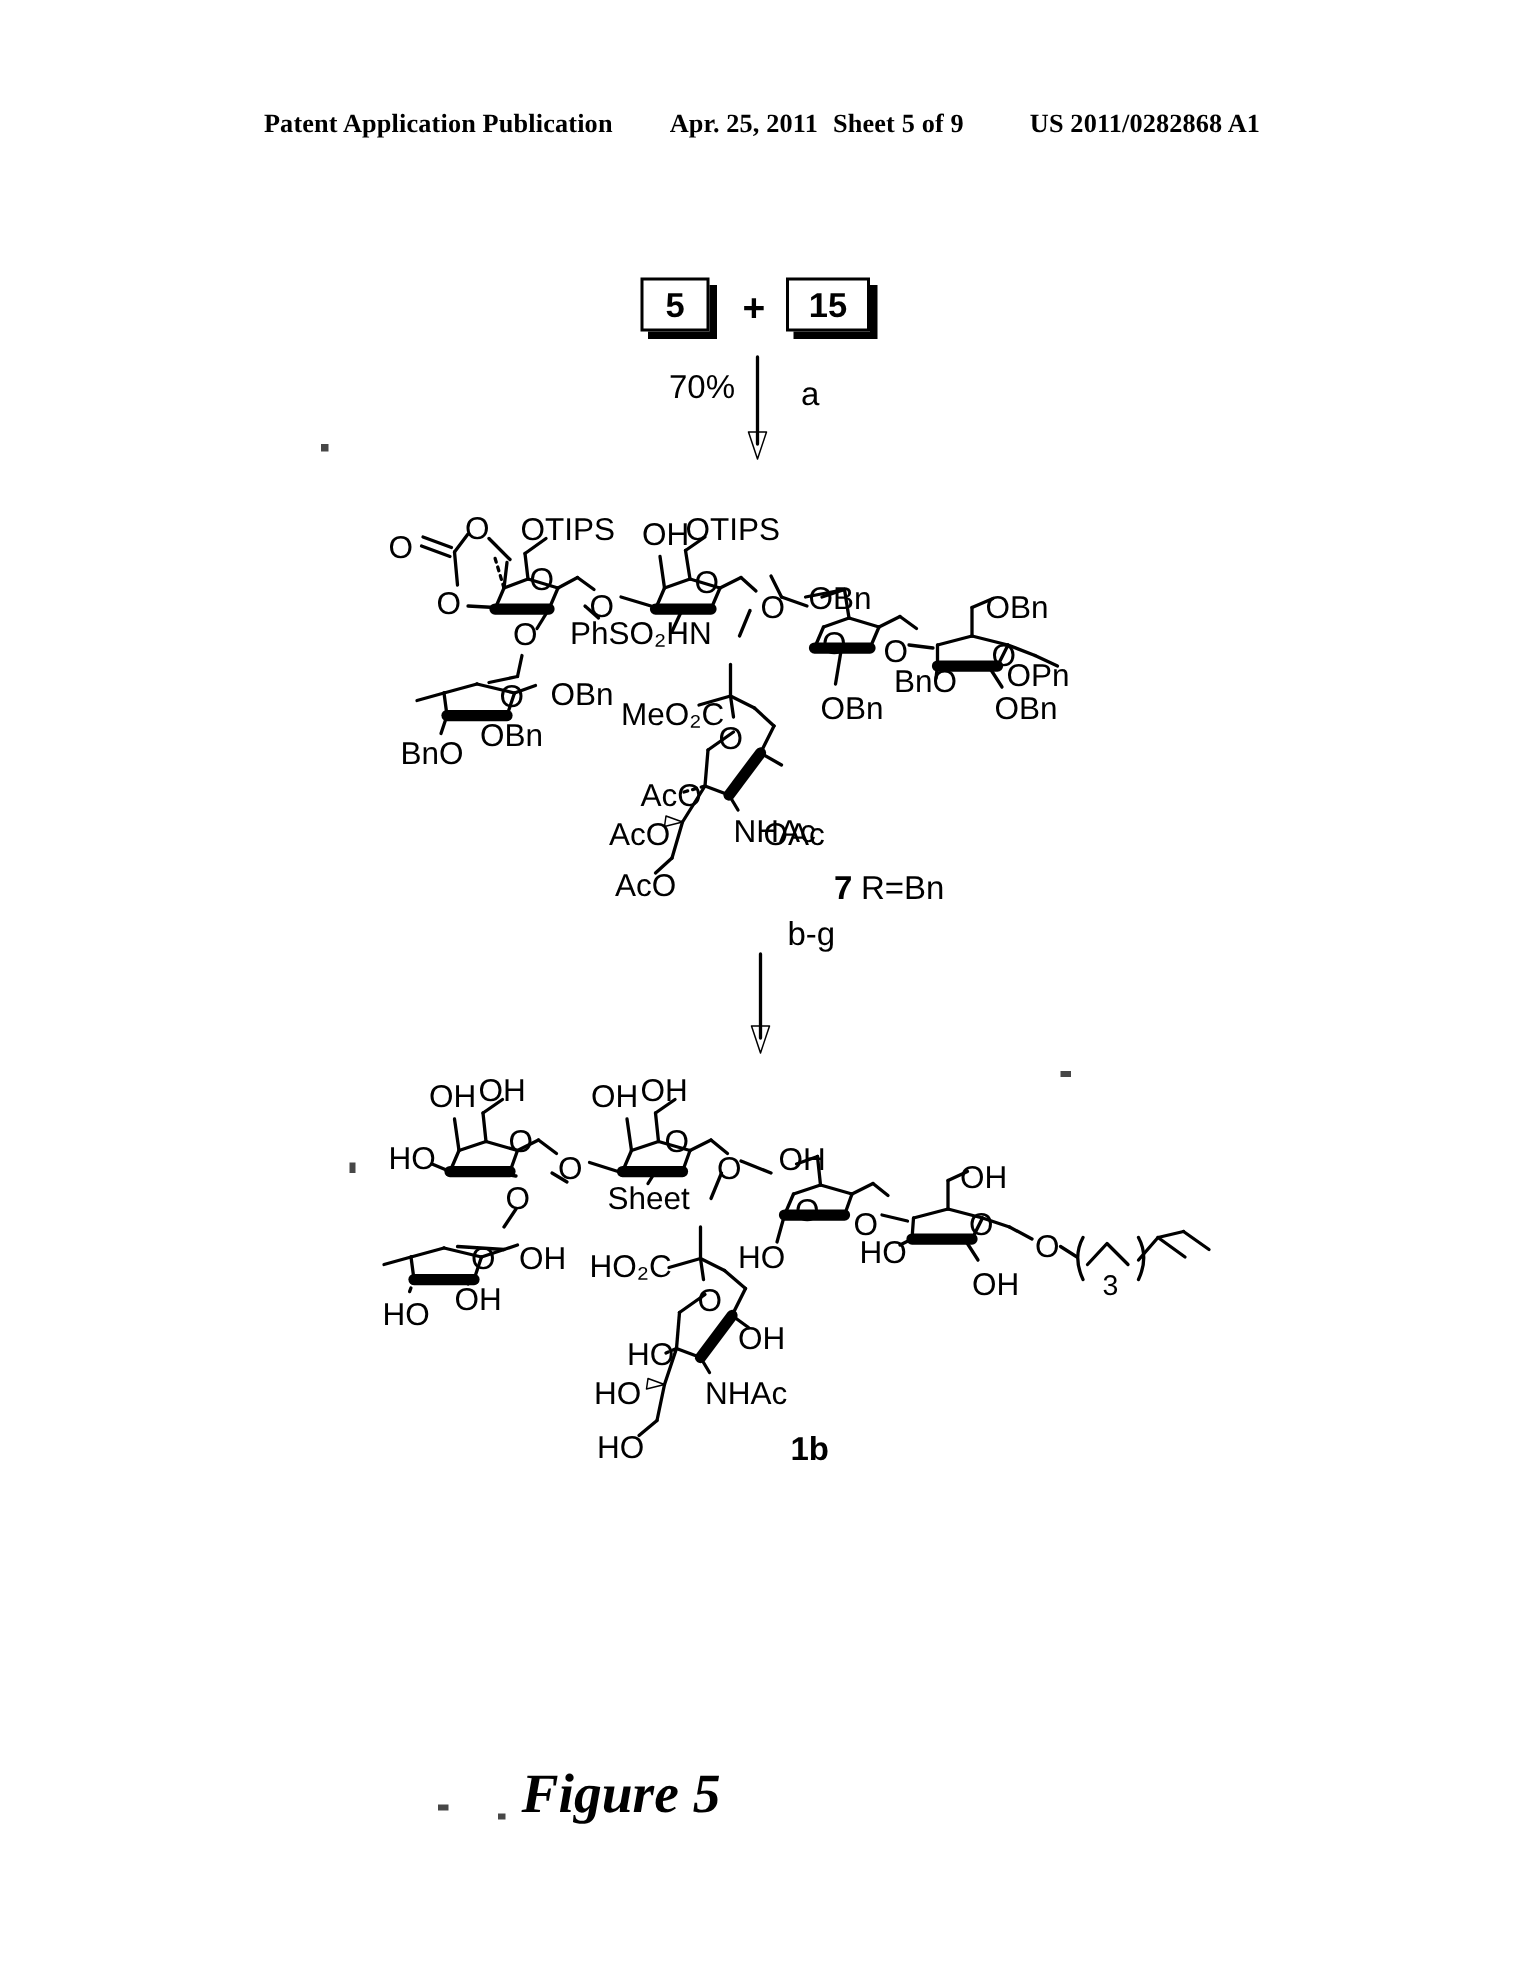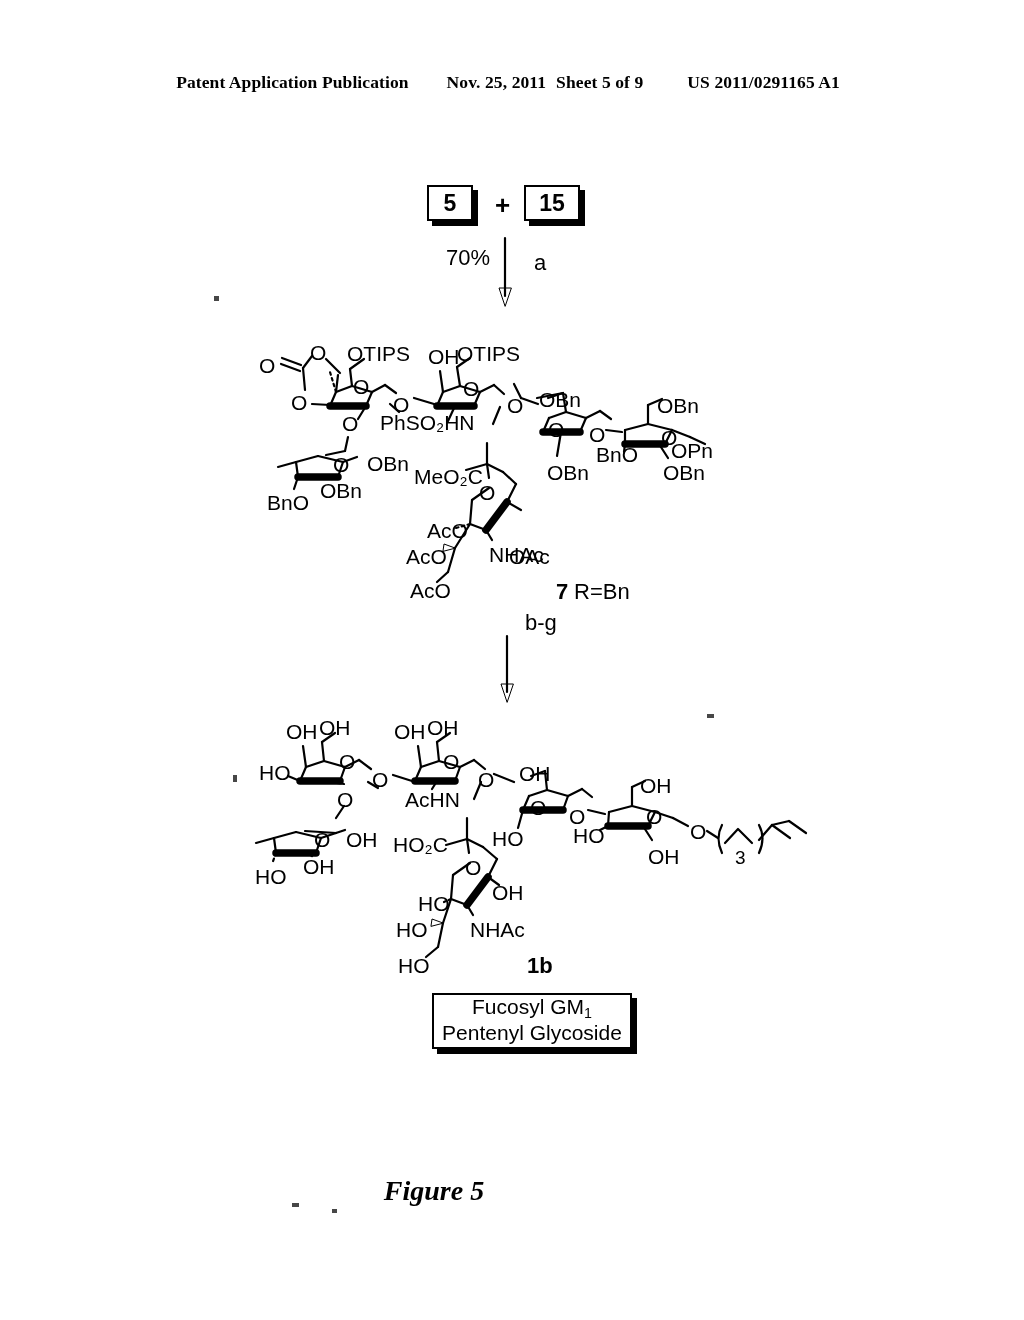--- a/index.html
+++ b/index.html
@@ -64,42 +64,42 @@
   }
   .thin{stroke-width:2.2;}
   .bold-bond{stroke-width:7.5;stroke-linecap:butt;}
   .hash{stroke-width:2.2;stroke-dasharray:2.6 3.4;}
   .wedge{fill:#000;stroke:none;}
 
   
   .figcap{
     position:absolute;left:0;width:828px;text-align:center;
     font-family:"Liberation Serif", serif;
-    font-style:italic;font-weight:bold;font-size:28px;padding-left:20px;
+    font-style:italic;font-weight:bold;font-size:37px;
   }
 
   
   .speck{position:absolute;background:#000;opacity:.72;}
 
   .plus{
     position:absolute;
     font-family:"Liberation Sans", sans-serif;
     font-size:26px;font-weight:bold;
   }
 </style>
 </head>
 <body>
 
 <div class="page">
 
   <div class="hdr">
     <span class="h1">Patent Application Publication</span>
-    <span class="h2">Nov. 25, 2011</span>
+    <span class="h2">Apr. 25, 2011</span>
     <span class="h3">Sheet 5 of 9</span>
-    <span class="h4">US 2011/0291165 A1</span>
+    <span class="h4">US 2011/0282868 A1</span>
   </div>
 
   <div class="sbox" style="left:427px;top:185px;width:46px;height:36px;font-size:23px;">
     <span>5</span>
   </div>
   <div class="plus" style="left:495px;top:190px;">+</div>
   <div class="sbox" style="left:524px;top:185px;width:56px;height:36px;font-size:23px;">
     <span>15</span>
   </div>
 
@@ -146,21 +146,21 @@
 
   <div class="lbl" style="left:286px;top:721px;">OH</div>
   <div class="lbl" style="left:319px;top:717px;">OH</div>
   <div class="lbl" style="left:259px;top:762px;">HO</div>
   <div class="lbl" style="left:339px;top:751px;">O</div>
   <div class="lbl" style="left:372px;top:769px;">O</div>
   <div class="lbl" style="left:337px;top:789px;">O</div>
   <div class="lbl" style="left:394px;top:721px;">OH</div>
   <div class="lbl" style="left:427px;top:717px;">OH</div>
   <div class="lbl" style="left:443px;top:751px;">O</div>
-  <div class="lbl" style="left:405px;top:789px;">AcHN</div>
+  <div class="lbl" style="left:405px;top:789px;">Sheet</div>
   <div class="lbl" style="left:478px;top:769px;">O</div>
   <div class="lbl" style="left:519px;top:763px;">OH</div>
   <div class="lbl" style="left:530px;top:797px;">O</div>
   <div class="lbl" style="left:492px;top:828px;">HO</div>
   <div class="lbl" style="left:569px;top:806px;">O</div>
   <div class="lbl" style="left:640px;top:775px;">OH</div>
   <div class="lbl" style="left:646px;top:806px;">O</div>
   <div class="lbl" style="left:573px;top:825px;">HO</div>
   <div class="lbl" style="left:648px;top:846px;">OH</div>
   <div class="lbl" style="left:690px;top:821px;">O</div>
@@ -172,24 +172,20 @@
   <div class="lbl" style="left:393px;top:834px;">HO₂C</div>
   <div class="lbl" style="left:465px;top:857px;">O</div>
   <div class="lbl" style="left:492px;top:882px;">OH</div>
   <div class="lbl" style="left:418px;top:893px;">HO</div>
   <div class="lbl" style="left:396px;top:919px;">HO</div>
   <div class="lbl" style="left:470px;top:919px;">NHAc</div>
   <div class="lbl" style="left:398px;top:955px;">HO</div>
 
   <div class="lbl bold" style="left:527px;top:955px;font-size:22px;">1b</div>
 
-  <div class="sbox caption" style="left:432px;top:993px;width:200px;height:56px;">
-    <span><span>Fucosyl GM</span><span class="sub">1</span></span>
-    <span>Pentenyl Glycoside</span>
-  </div>
 
   <div class="figcap" style="top:1175px;">Figure 5</div>
 
   <div class="speck" style="left:214px;top:296px;width:5px;height:5px;"></div>
   <div class="speck" style="left:233px;top:775px;width:4px;height:7px;"></div>
   <div class="speck" style="left:707px;top:714px;width:7px;height:4px;"></div>
   <div class="speck" style="left:292px;top:1203px;width:7px;height:4px;"></div>
   <div class="speck" style="left:332px;top:1209px;width:5px;height:4px;"></div>
 
   <svg class="art" viewBox="0 0 1024 1320">

